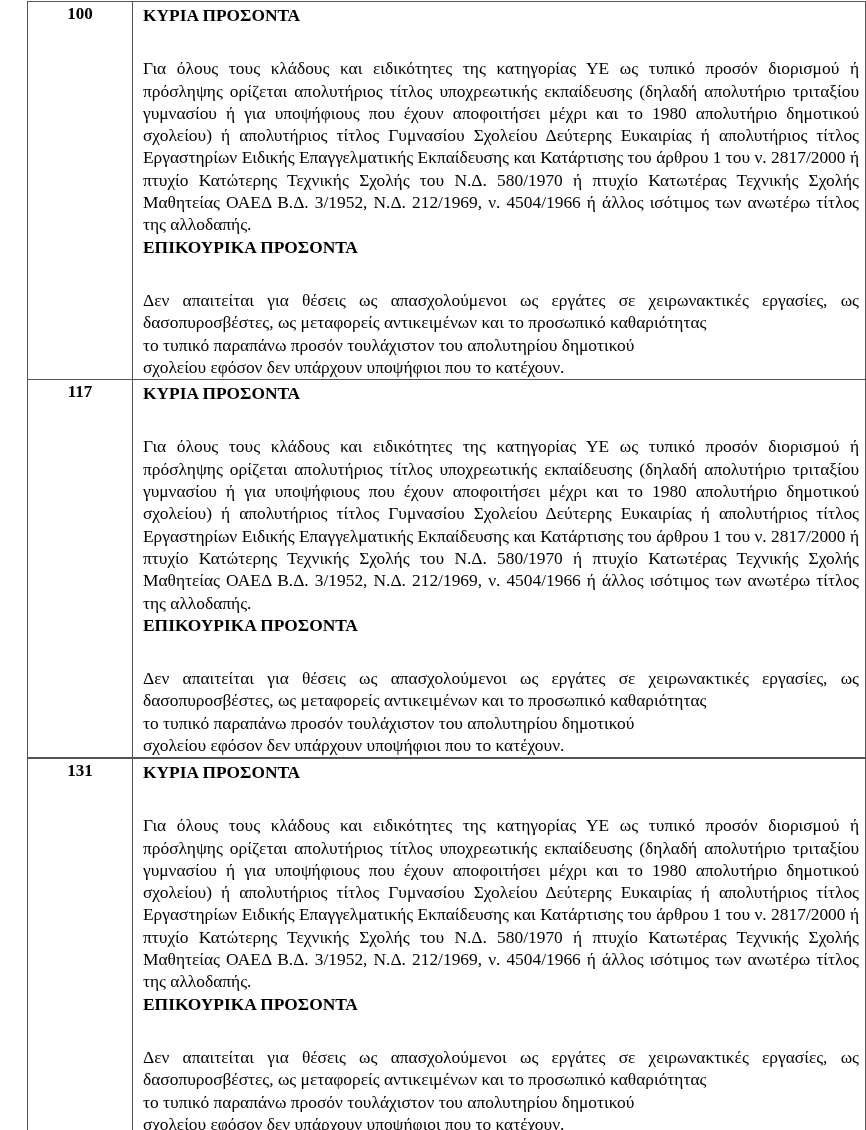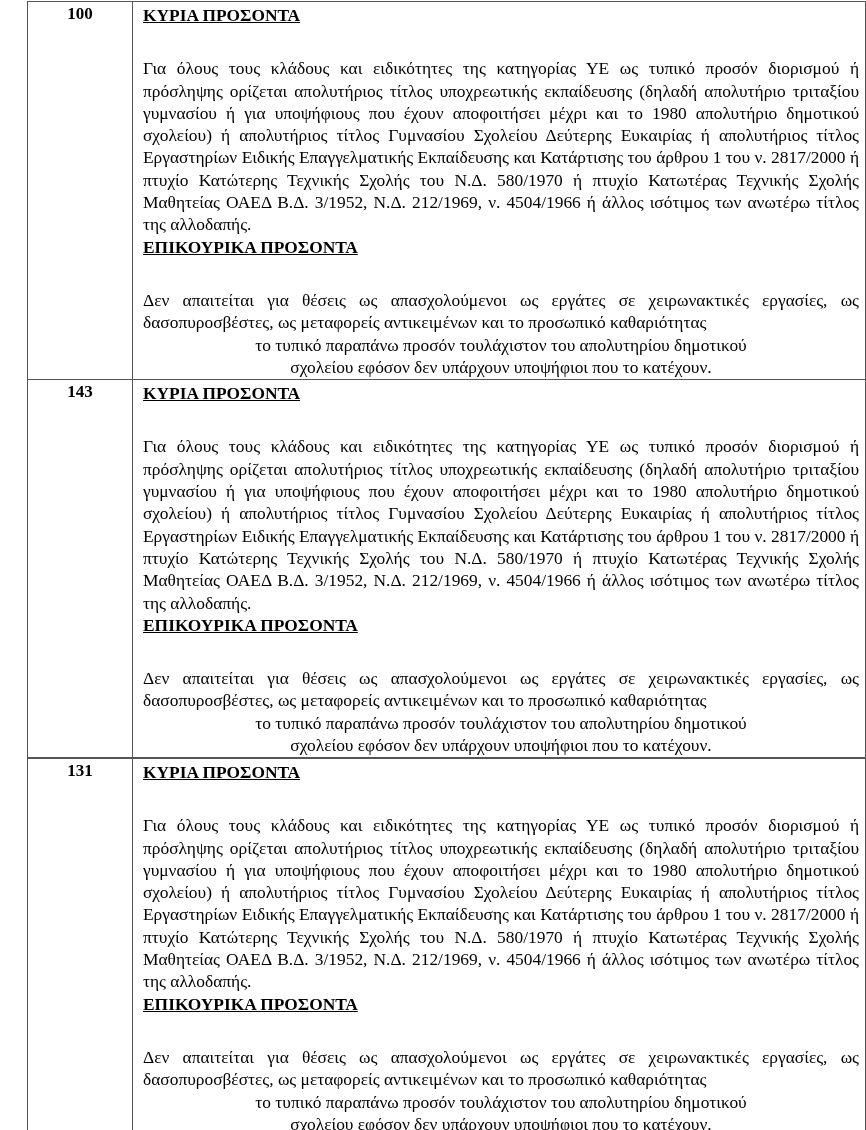--- a/index.html
+++ b/index.html
@@ -4,44 +4,44 @@
 <style>
   html, body { margin: 0; padding: 0; background: #ffffff; }
   body { width: 866px; height: 1130px; position: relative; overflow: hidden;
          font-family: "Liberation Serif", serif; color: #000; }
   table.req { position: absolute; left: 27px; width: 839px; border-collapse: collapse;
               table-layout: fixed; }
   table.req td { border: 1.3px solid #555; vertical-align: top; padding: 0; }
   td.num { width: 104px; text-align: center; font-weight: bold; font-size: 17px;
            line-height: 20px; padding-top: 2px !important; }
   td.body { padding: 2px 6px 1px 10px !important; font-size: 17.4px; line-height: 22.3px; }
-  .head { font-weight: bold; display: block; text-decoration: underline; }
+  .head { font-weight: bold; display: block; }
   .para { display: block; text-align: justify; text-align-last: left; margin-top: 31px; }
-  .para-left { display: block; text-align: center; }
+  .para-left { display: block; text-align: left; }
   #t1 { top: 1px; border-radius: 24px; }
   #t2 { top: 758px; }
 </style>
 </head>
 <body>
 
 <table class="req" id="t1">
   <tbody>
       <tr>
     <td class="num">100</td>
     <td class="body">
       <span class="head">ΚΥΡΙΑ ΠΡΟΣΟΝΤΑ</span>
       <span class="para">Για όλους τους κλάδους και ειδικότητες της κατηγορίας ΥΕ ως τυπικό προσόν διορισμού ή πρόσληψης ορίζεται απολυτήριος τίτλος υποχρεωτικής εκπαίδευσης (δηλαδή απολυτήριο τριταξίου γυμνασίου ή για υποψήφιους που έχουν αποφοιτήσει μέχρι και το 1980 απολυτήριο δημοτικού σχολείου) ή απολυτήριος τίτλος Γυμνασίου Σχολείου Δεύτερης Ευκαιρίας ή απολυτήριος τίτλος Εργαστηρίων Ειδικής Επαγγελματικής Εκπαίδευσης και Κατάρτισης του άρθρου 1 του ν. 2817/2000 ή πτυχίο Κατώτερης Τεχνικής Σχολής του Ν.Δ. 580/1970 ή πτυχίο Κατωτέρας Τεχνικής Σχολής Μαθητείας ΟΑΕΔ Β.Δ. 3/1952, Ν.Δ. 212/1969, ν. 4504/1966 ή άλλος ισότιμος των ανωτέρω τίτλος της αλλοδαπής.</span>
       <span class="head">ΕΠΙΚΟΥΡΙΚΑ ΠΡΟΣΟΝΤΑ</span>
       <span class="para">Δεν απαιτείται για θέσεις ως απασχολούμενοι ως εργάτες σε χειρωνακτικές εργασίες, ως δασοπυροσβέστες, ως μεταφορείς αντικειμένων και το προσωπικό καθαριότητας</span>
       <span class="para-left">το τυπικό παραπάνω προσόν τουλάχιστον του απολυτηρίου δημοτικού</span>
       <span class="para-left">σχολείου εφόσον δεν υπάρχουν υποψήφιοι που το κατέχουν.</span>
     </td>
   </tr>
   <tr>
-    <td class="num">143</td>
+    <td class="num">117</td>
     <td class="body">
       <span class="head">ΚΥΡΙΑ ΠΡΟΣΟΝΤΑ</span>
       <span class="para">Για όλους τους κλάδους και ειδικότητες της κατηγορίας ΥΕ ως τυπικό προσόν διορισμού ή πρόσληψης ορίζεται απολυτήριος τίτλος υποχρεωτικής εκπαίδευσης (δηλαδή απολυτήριο τριταξίου γυμνασίου ή για υποψήφιους που έχουν αποφοιτήσει μέχρι και το 1980 απολυτήριο δημοτικού σχολείου) ή απολυτήριος τίτλος Γυμνασίου Σχολείου Δεύτερης Ευκαιρίας ή απολυτήριος τίτλος Εργαστηρίων Ειδικής Επαγγελματικής Εκπαίδευσης και Κατάρτισης του άρθρου 1 του ν. 2817/2000 ή πτυχίο Κατώτερης Τεχνικής Σχολής του Ν.Δ. 580/1970 ή πτυχίο Κατωτέρας Τεχνικής Σχολής Μαθητείας ΟΑΕΔ Β.Δ. 3/1952, Ν.Δ. 212/1969, ν. 4504/1966 ή άλλος ισότιμος των ανωτέρω τίτλος της αλλοδαπής.</span>
       <span class="head">ΕΠΙΚΟΥΡΙΚΑ ΠΡΟΣΟΝΤΑ</span>
       <span class="para">Δεν απαιτείται για θέσεις ως απασχολούμενοι ως εργάτες σε χειρωνακτικές εργασίες, ως δασοπυροσβέστες, ως μεταφορείς αντικειμένων και το προσωπικό καθαριότητας</span>
       <span class="para-left">το τυπικό παραπάνω προσόν τουλάχιστον του απολυτηρίου δημοτικού</span>
       <span class="para-left">σχολείου εφόσον δεν υπάρχουν υποψήφιοι που το κατέχουν.</span>
     </td>
   </tr>
 </tbody>

